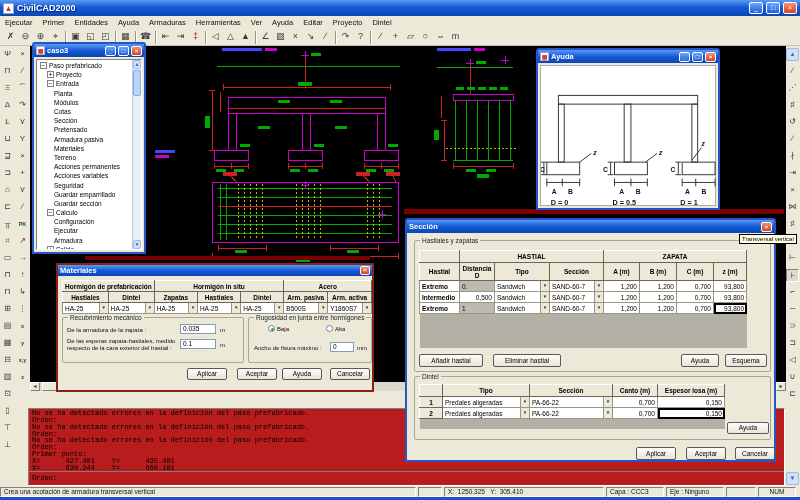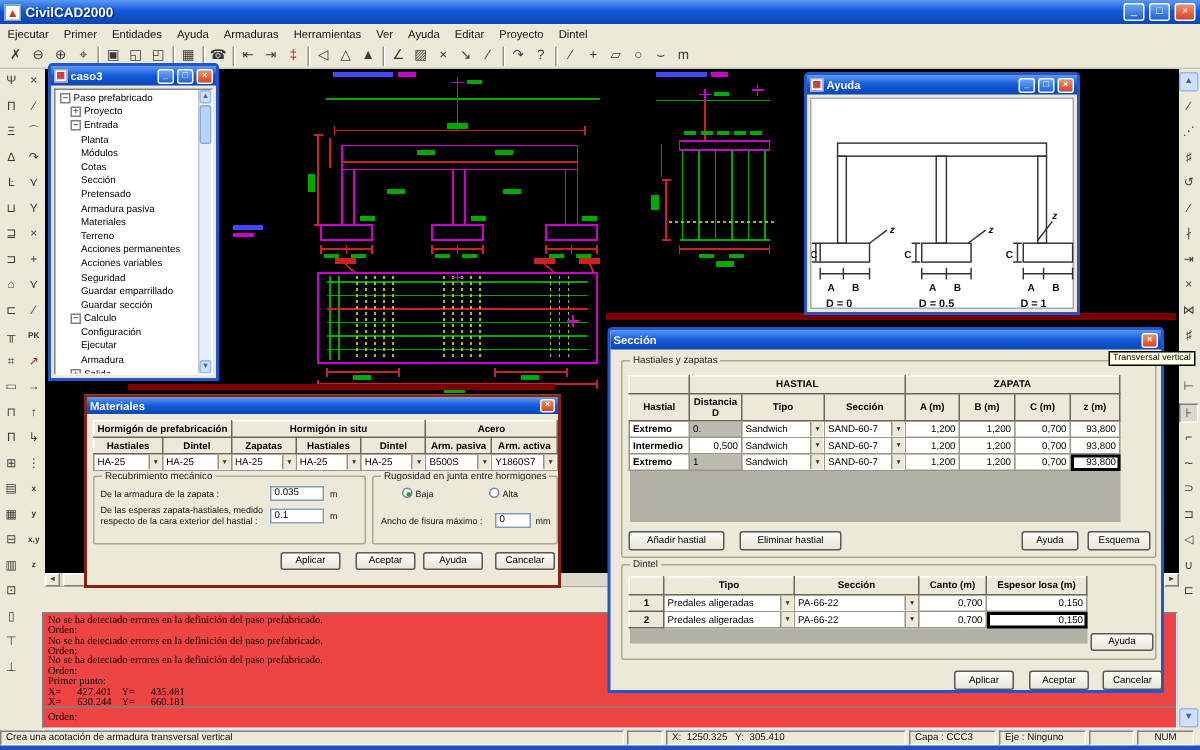--- a/index.html
+++ b/index.html
@@ -34,22 +34,22 @@
 #tb-right .tb-scroll:last-child { margin-top:auto; }
 
 
 .cad { position:absolute; left:30px; top:46px; width:756px; height:345px; background:#000; }
 .hscroll { position:absolute; left:0; bottom:0; width:756px; height:9px; background:#dcd8cc; display:flex; }
 .hs-btn { width:10px; height:9px; font-size:5px; line-height:7px; text-align:center; color:#333; border:1px solid; border-color:#fff #808080 #808080 #fff; background:#ece9d8; flex:none; }
 .hs-thumb { width:120px; height:9px; background:#ece9d8; border:1px solid; border-color:#fff #808080 #808080 #fff; margin-left:2px; flex:none; }
 .hs-fill { flex:1; }
 
 
-.console { position:absolute; left:28px; top:408px; width:757px; height:78px; background:#ef4444;
-  border:1px solid; border-color:#808080 #fff #fff #808080; font-family:Liberation Serif, serif; font-size:7px; color:#000; }
+.console { position:absolute; left:28px; top:408px; width:757px; height:78px; background:#b91c1c;
+  border:1px solid; border-color:#808080 #fff #fff #808080; font-family:Liberation Mono, monospace; font-size:7px; color:#000; }
 .console-out { height:62px; padding:1px 3px; line-height:6.85px; overflow:hidden; }
 .con-line { white-space:pre; }
 .console-prompt { height:13px; padding:1px 3px; border-top:1px solid #808080; line-height:10px; }
 
 
 .statusbar { position:absolute; left:0; top:487px; width:800px; height:10px; background:#ece9d8; display:flex; gap:2px; font-size:6.5px; color:#111; }
 .sb-cell { border:1px solid; border-color:#808080 #fff #fff #808080; padding:0 3px; line-height:8px; white-space:nowrap; overflow:hidden; flex:none; }
 .blue-edge { position:absolute; left:0; top:497px; width:800px; height:3px; background:#1c52c8; }
 
 

